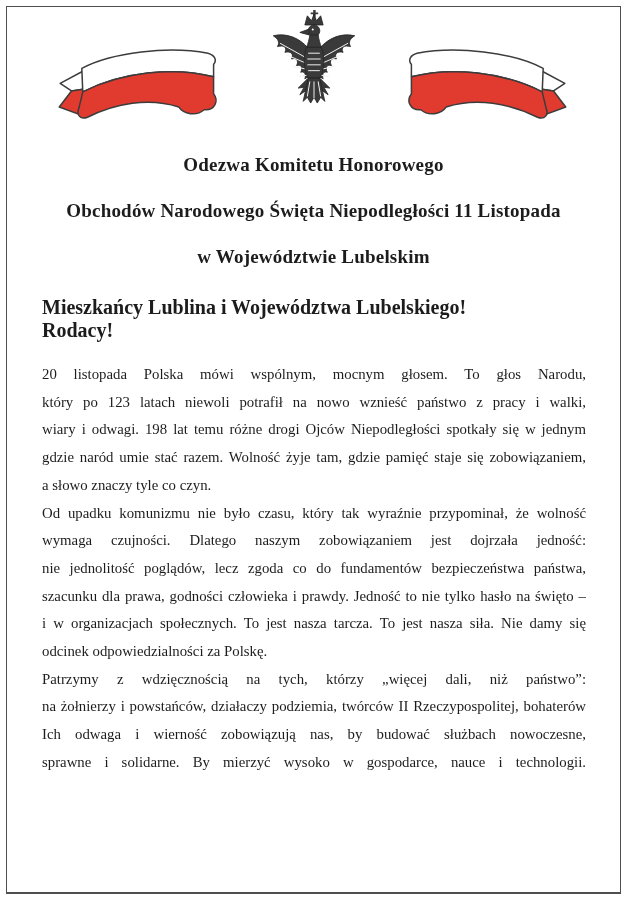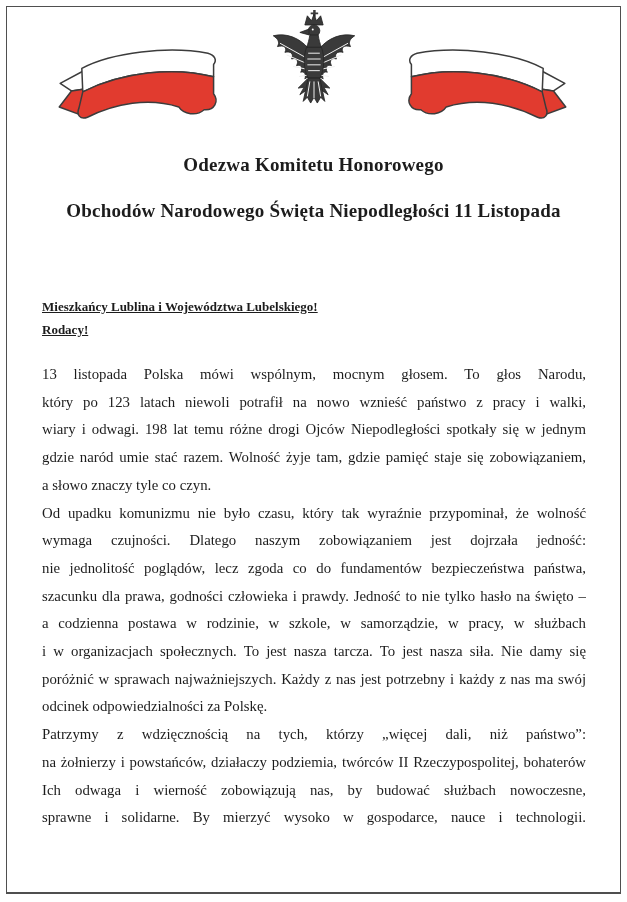--- a/index.html
+++ b/index.html
@@ -31,21 +31,21 @@
   }
   .fw { fill: var(--flag-white, #ffffff); stroke: #3c3c3c; stroke-width: 1.6; stroke-linejoin: round; }
   .fr { fill: var(--flag-red, #e13b2f);  stroke: #3c3c3c; stroke-width: 1.6; stroke-linejoin: round; }
   .eagle-ink { fill: var(--emblem-ink, #3a3a3a); stroke: #242424; stroke-width: 1; stroke-linejoin: round; }
   .eagle-detail { stroke: #f0f0f0; stroke-width: 1.2; fill: none; }
 
   .title-block { position: absolute; top: 142px; left: 20px; right: 20px; text-align: center; }
   .title-line { font-weight: bold; font-size: 19px; line-height: 46px; letter-spacing: 0.2px; white-space: nowrap; }
 
   .salutation { position: absolute; top: 296px; left: 42px; right: 40px; }
-  .salutation-line { font-weight: bold; font-size: 13px; line-height: 22.5px; text-decoration: underline; }
+  .salutation-line { font-weight: bold; font-size: 20px; line-height: 22.5px; }
 
   .body-text { position: absolute; top: 361px; left: 42px; width: 544px; }
   .paragraph { margin: 0; }
   .bline {
     font-size: 14.8px;
     line-height: 27.7px;
     text-align: justify;
     text-align-last: justify;
   }
   .bline.last { text-align-last: left; }
@@ -98,43 +98,42 @@
     </svg>
 
     <svg class="flag flag-right" viewBox="0 0 190 85">
       <use href="#ribbon" transform="translate(190,0) scale(-1,1)"></use>
     </svg>
   </div>
 
   <div class="title-block">
       <div class="title-line">Odezwa Komitetu Honorowego</div>
       <div class="title-line">Obchodów Narodowego Święta Niepodległości 11 Listopada</div>
+      <div class="title-line">w Województwie Lubelskim</div>
     </div>
 
   <div class="salutation">
       <div class="salutation-line">Mieszkańcy Lublina i Województwa Lubelskiego!</div>
       <div class="salutation-line">Rodacy!</div>
     </div>
 
   <div class="body-text">
       <div class="paragraph">
-        <div class="bline">13 listopada Polska mówi wspólnym, mocnym głosem. To głos Narodu,</div>
+        <div class="bline">20 listopada Polska mówi wspólnym, mocnym głosem. To głos Narodu,</div>
         <div class="bline">który po 123 latach niewoli potrafił na nowo wznieść państwo z pracy i walki,</div>
         <div class="bline">wiary i odwagi. 198 lat temu różne drogi Ojców Niepodległości spotkały się w jednym</div>
         <div class="bline">gdzie naród umie stać razem. Wolność żyje tam, gdzie pamięć staje się zobowiązaniem,</div>
         <div class="bline last">a słowo znaczy tyle co czyn.</div>
       </div>
       <div class="paragraph">
         <div class="bline">Od upadku komunizmu nie było czasu, który tak wyraźnie przypominał, że wolność</div>
         <div class="bline">wymaga czujności. Dlatego naszym zobowiązaniem jest dojrzała jedność:</div>
         <div class="bline">nie jednolitość poglądów, lecz zgoda co do fundamentów bezpieczeństwa państwa,</div>
         <div class="bline">szacunku dla prawa, godności człowieka i prawdy. Jedność to nie tylko hasło na święto –</div>
-        <div class="bline">a codzienna postawa w rodzinie, w szkole, w samorządzie, w pracy, w służbach</div>
         <div class="bline">i w organizacjach społecznych. To jest nasza tarcza. To jest nasza siła. Nie damy się</div>
-        <div class="bline">poróżnić w sprawach najważniejszych. Każdy z nas jest potrzebny i każdy z nas ma swój</div>
         <div class="bline last">odcinek odpowiedzialności za Polskę.</div>
       </div>
       <div class="paragraph">
         <div class="bline">Patrzymy z wdzięcznością na tych, którzy „więcej dali, niż państwo”:</div>
         <div class="bline">na żołnierzy i powstańców, działaczy podziemia, twórców II Rzeczypospolitej, bohaterów</div>
         <div class="bline">Ich odwaga i wierność zobowiązują nas, by budować służbach nowoczesne,</div>
         <div class="bline">sprawne i solidarne. By mierzyć wysoko w gospodarce, nauce i technologii.</div>
       </div>
     </div>
 

